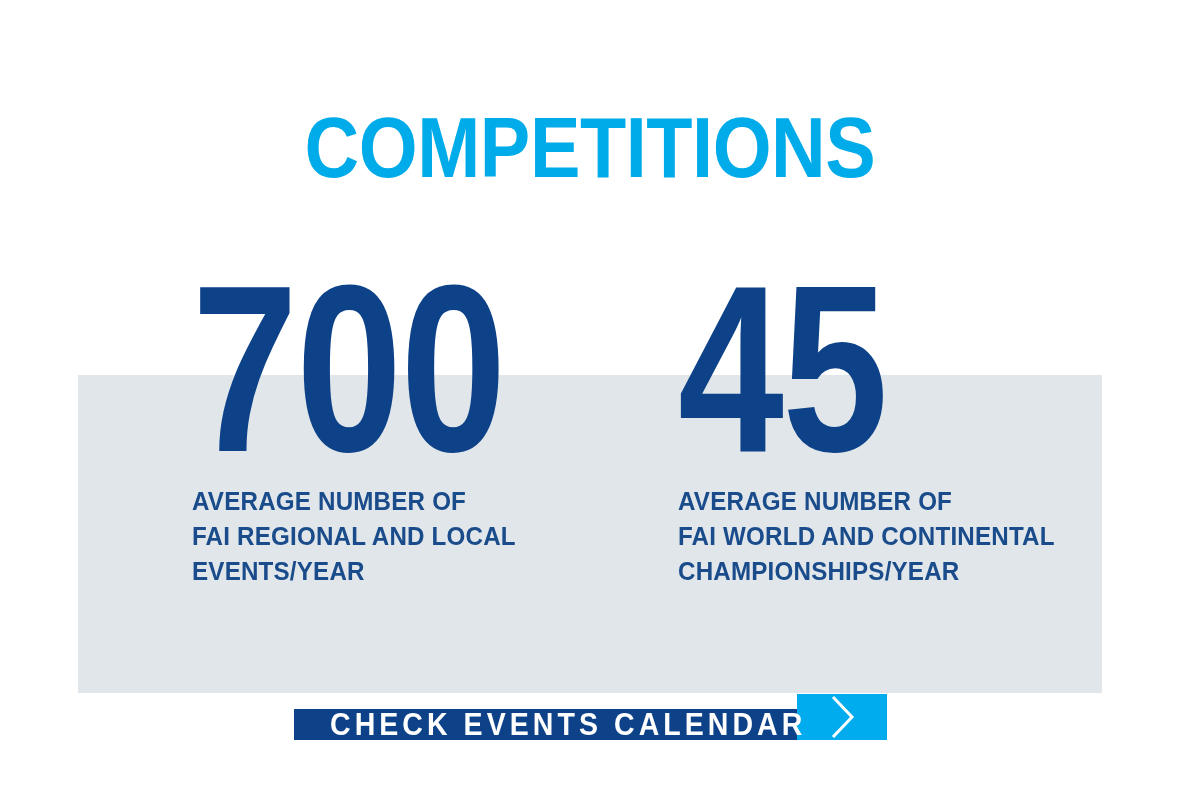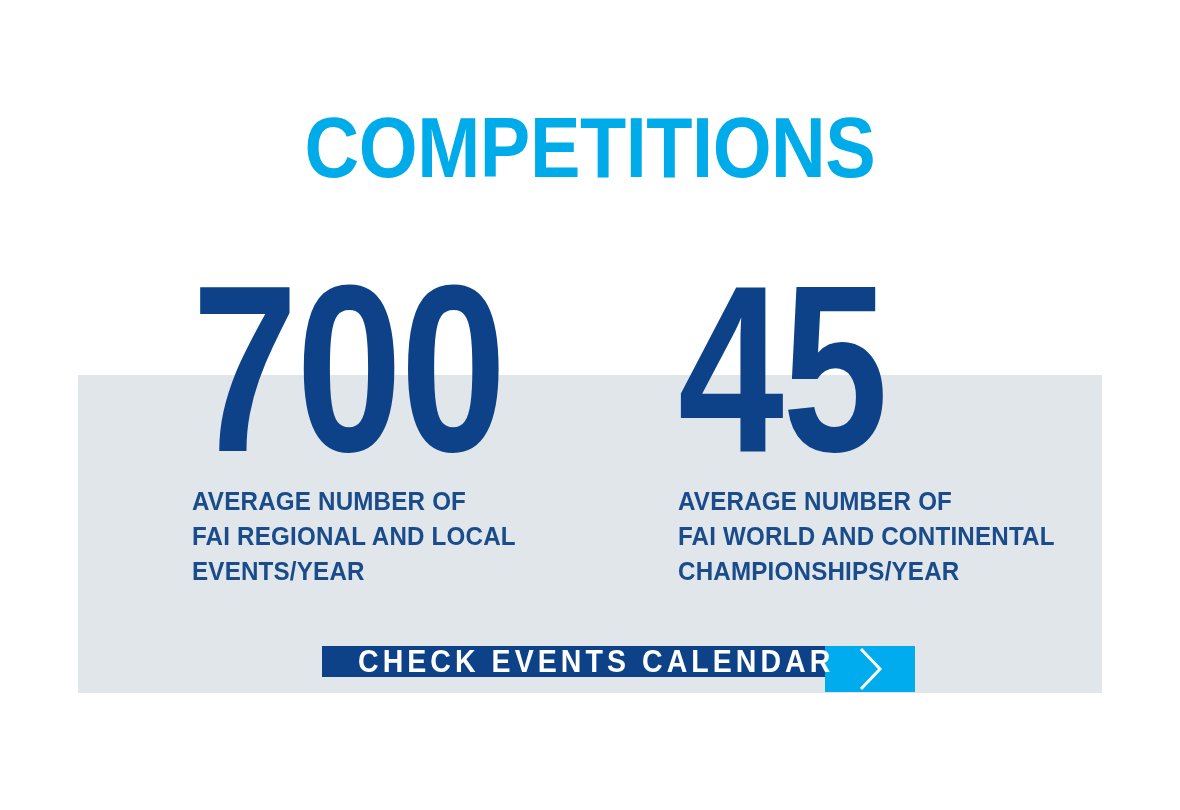--- a/index.html
+++ b/index.html
@@ -97,24 +97,23 @@
   }
   .stat-caption div { white-space: nowrap; }
 
   
   #cta-button {
     position: absolute;
     left: 294px;
     top: 646px;
     height: 94px;
     display: flex;
-    align-items: flex-start;
+    align-items: flex-end;
     text-decoration: none;
     cursor: pointer;
-    margin-left: 28px;
   }
 
   #cta-label-box {
     width: 503px;
     background: #0D4289;
     display: flex;
     align-items: center;
     padding-left: 36px;
     box-sizing: border-box;
   }

